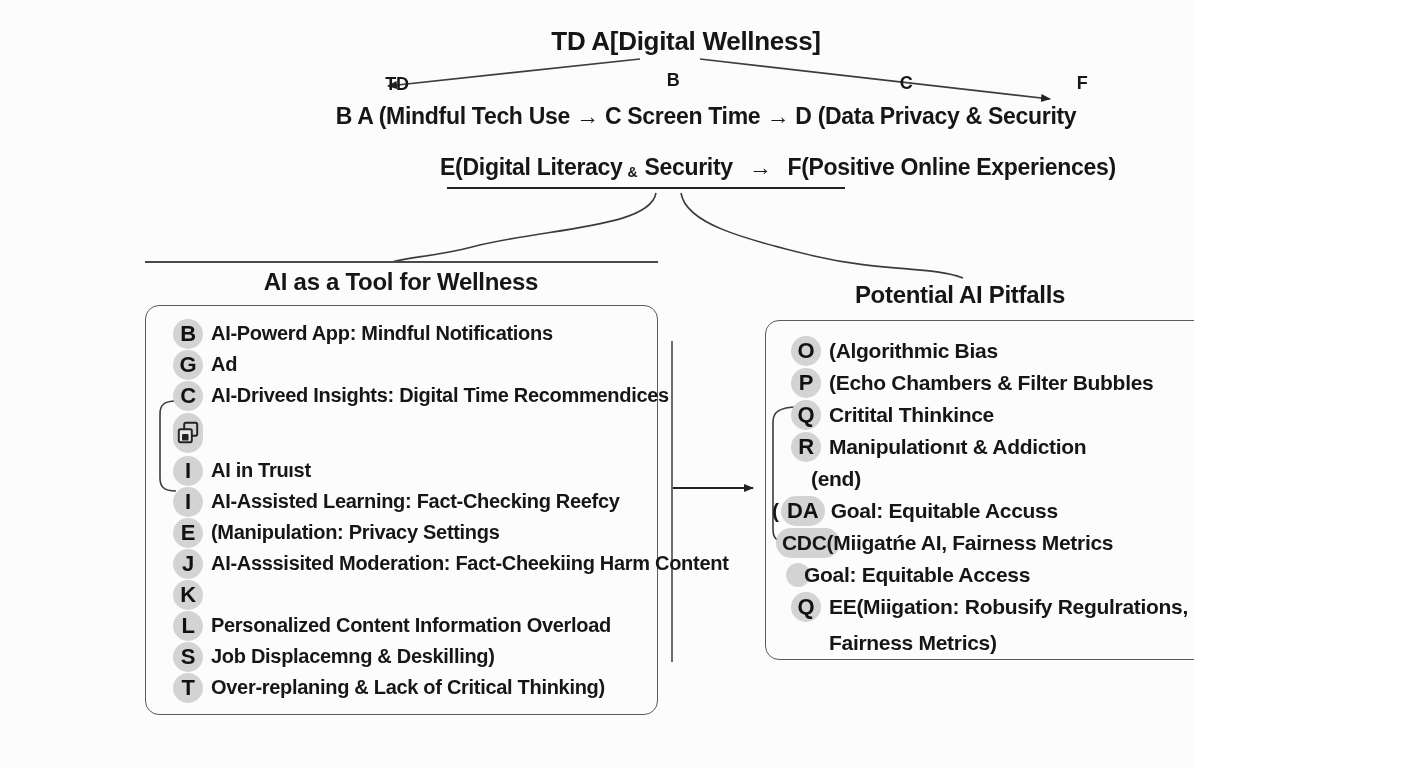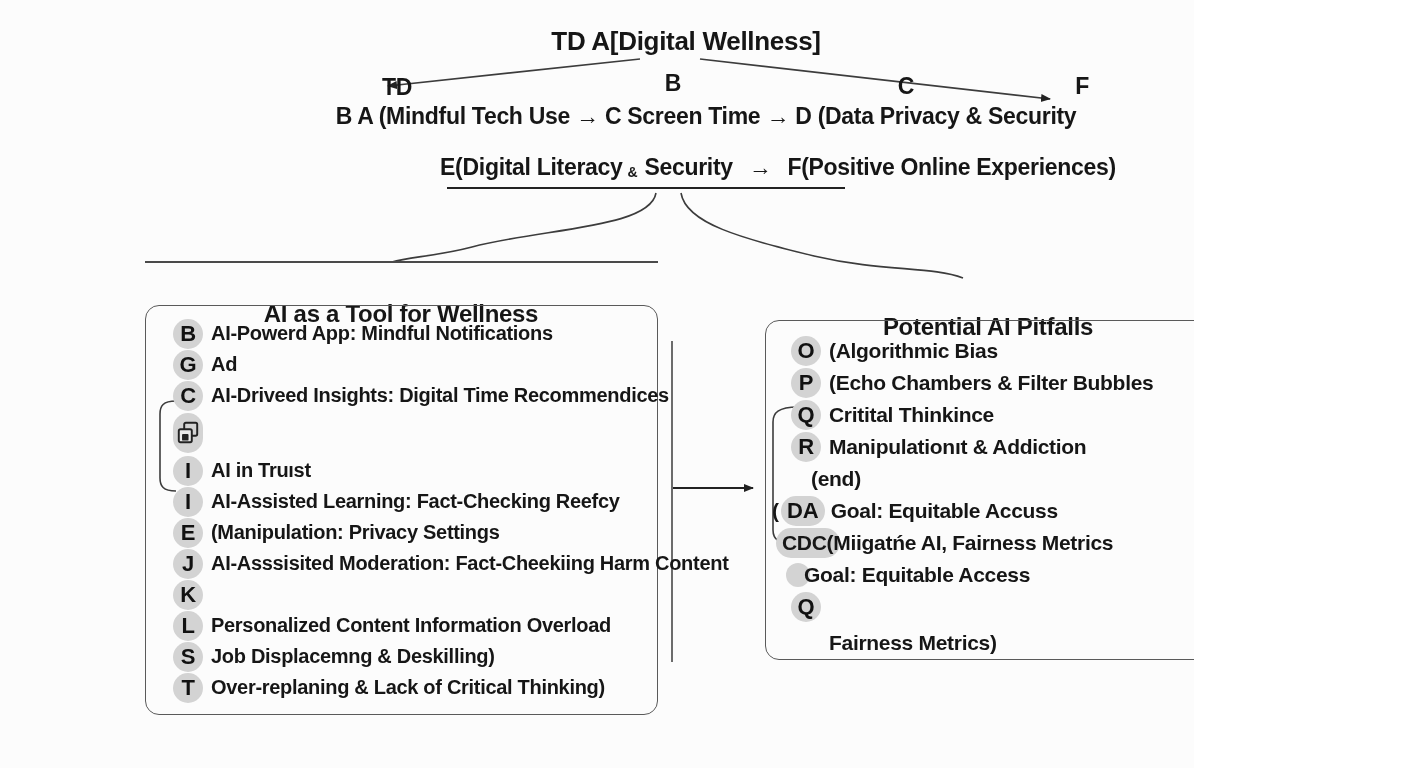--- a/index.html
+++ b/index.html
@@ -16,36 +16,36 @@
     overflow:hidden;letter-spacing:-0.3px;
   }
   svg.overlay{position:absolute;left:0;top:0;width:1408px;height:768px;pointer-events:none;}
 
   .root-title{
     position:absolute;top:26px;left:686px;transform:translateX(-50%);
     font-size:26px;font-weight:700;white-space:nowrap;
   }
   .node{
     position:absolute;transform:translateX(-50%);
-    font-size:23px;font-weight:600;white-space:nowrap;
+    font-size:18px;font-weight:600;white-space:nowrap;
   }
   .n-td{left:397px;top:74px;}
   .n-b{left:673px;top:70px;}
   .n-c{left:906px;top:73px;}
   .n-f{left:1082px;top:73px;}
 
   .chain{position:absolute;transform:translateX(-50%);font-size:23px;font-weight:600;white-space:nowrap;}
   .chain1{left:706px;top:103px;}
   .chain2{left:778px;top:154px;}
   .chain2 .amp{font-size:14px;vertical-align:-2px;margin:0 7px 0 5px;}
   .chain2 .arr{margin:0 16px;}
 
-  .panel-title{position:absolute;transform:translateX(-50%);font-size:24px;font-weight:700;white-space:nowrap;margin-top:32px;}
+  .panel-title{position:absolute;transform:translateX(-50%);font-size:24px;font-weight:700;white-space:nowrap;}
   .left-title{left:401px;top:268px;}
-  .right-title{left:988px;top:281px;}
+  .right-title{left:960px;top:281px;}
 
   .box{
     position:absolute;border:1.6px solid var(--panel-border);border-radius:14px;
     background:transparent;
   }
   .left-box{left:145px;top:305px;width:513px;height:410px;padding-top:12px;box-sizing:border-box;}
   .right-box{left:765px;top:320px;width:445px;height:340px;padding-top:14px;box-sizing:border-box;}
 
   .row{
     display:flex;align-items:center;position:relative;
@@ -208,19 +208,20 @@
         <span class="txt">Goal: Equitable Accuss</span>
       </div>
       <div class="row blob">
         <span class="txt">CDC(Miigatńe AI, Fairness Metrics</span>
       </div>
       <div class="row circle">
         <span class="txt">Goal: Equitable Access</span>
       </div>
       <div class="row">
         <span class="badge">Q</span>
+        <span class="txt">EE(Miigation: Robusify Regulrations,</span>
       </div>
       <div class="row continuation">
         <span class="txt">Fairness Metrics)</span>
       </div>
     </div>
 
 </div>
 
 </body></html>

